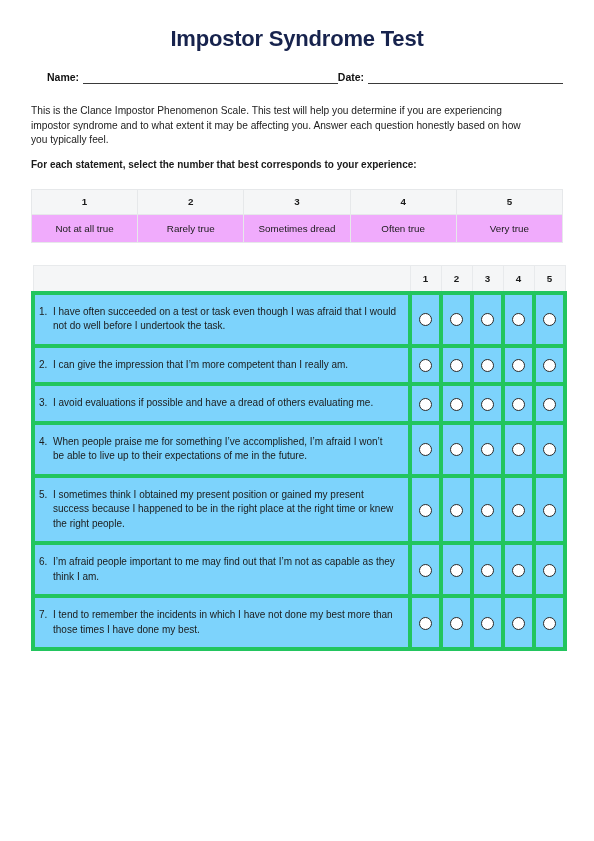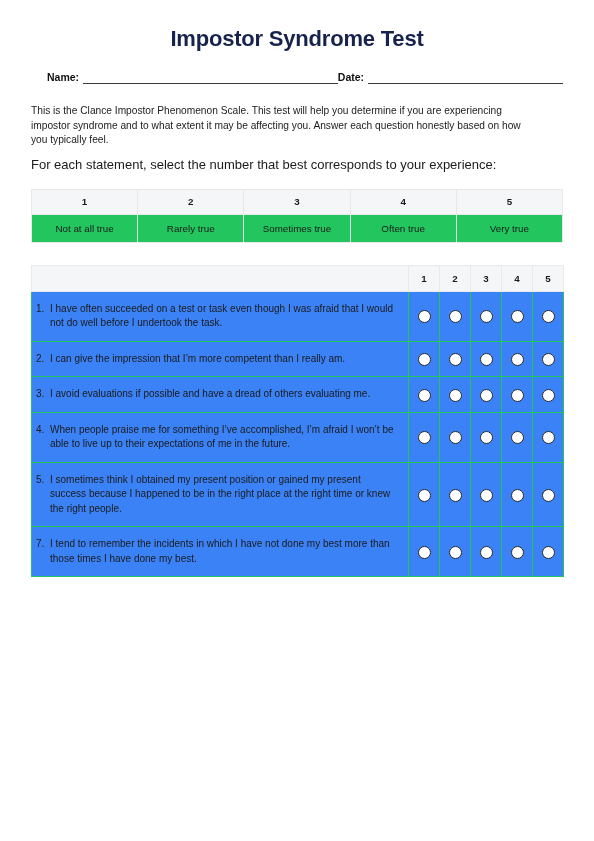--- a/index.html
+++ b/index.html
@@ -62,24 +62,25 @@
 
   
   .intro {
     font-size: 10.2px;
     line-height: 14.6px;
     color: #1b1b1b;
     margin-top: 20px;
     max-width: 505px;
   }
   .intro2 {
-    font-size: 13px;
+    font-size: 10px;
     line-height: 14.6px;
     color: #1b1b1b;
     margin-top: 4px;
+    font-weight: bold;
   }
 
   
   .scale-table {
     margin-top: 16px;
     width: 532px;
     border-collapse: collapse;
     table-layout: fixed;
     border: 1px solid #e6e8ea;
   }
@@ -89,21 +90,21 @@
     font-size: 9.8px;
     color: #1b1b1b;
   }
   .scale-table th {
     background: #f5f6f7;
     font-weight: bold;
     height: 22px;
     font-size: 9.8px;
   }
   .scale-table td {
-    background: #22c55e;
+    background: #f0abfc;
     height: 25px;
     font-weight: normal;
   }
 
   
   .q-table {
     margin-top: 22px;
     width: 532px;
     border-collapse: collapse;
     table-layout: fixed;
@@ -118,22 +119,22 @@
     height: 23px;
     font-size: 9.8px;
     font-weight: bold;
     color: #1b1b1b;
     text-align: center;
   }
   .q-table thead th.qhead {
     border-right: 1px solid #e8eaec;
   }
   .q-table tbody td {
-    border: 1px solid #22c55e;
-    background: #3b82f6;
+    border: 4px solid #22c55e;
+    background: #7dd3fc;
     vertical-align: middle;
   }
   .q-text {
     padding: 10px 12px 10px 18px;
     font-size: 10px;
     line-height: 14.5px;
     color: #1b1b1b;
   }
   .q-text .qnum {
     display: inline-block;
@@ -183,21 +184,21 @@
         <th>2</th>
         <th>3</th>
         <th>4</th>
         <th>5</th>
       </tr>
     </thead>
     <tbody>
       <tr>
         <td>Not at all true</td>
         <td>Rarely true</td>
-        <td>Sometimes true</td>
+        <td>Sometimes dread</td>
         <td>Often true</td>
         <td>Very true</td>
       </tr>
     </tbody>
   </table>
 
   <table class="q-table">
     <colgroup>
       <col class="qcol">
       <col class="rcol">
@@ -251,20 +252,28 @@
         </tr>
         <tr>
           <td class="q-text"><span class="qnum">5.</span><span class="qbody">I sometimes think I obtained my present position or gained my present success because I happened to be in the right place at the right time or knew the right people.</span></td>
           <td class="q-opt"><span class="radio"></span></td>
           <td class="q-opt"><span class="radio"></span></td>
           <td class="q-opt"><span class="radio"></span></td>
           <td class="q-opt"><span class="radio"></span></td>
           <td class="q-opt"><span class="radio"></span></td>
         </tr>
         <tr>
+          <td class="q-text"><span class="qnum">6.</span><span class="qbody">I’m afraid people important to me may find out that I’m not as capable as they think I am.</span></td>
+          <td class="q-opt"><span class="radio"></span></td>
+          <td class="q-opt"><span class="radio"></span></td>
+          <td class="q-opt"><span class="radio"></span></td>
+          <td class="q-opt"><span class="radio"></span></td>
+          <td class="q-opt"><span class="radio"></span></td>
+        </tr>
+        <tr>
           <td class="q-text"><span class="qnum">7.</span><span class="qbody">I tend to remember the incidents in which I have not done my best more than those times I have done my best.</span></td>
           <td class="q-opt"><span class="radio"></span></td>
           <td class="q-opt"><span class="radio"></span></td>
           <td class="q-opt"><span class="radio"></span></td>
           <td class="q-opt"><span class="radio"></span></td>
           <td class="q-opt"><span class="radio"></span></td>
         </tr>
       </tbody>
   </table>
 

